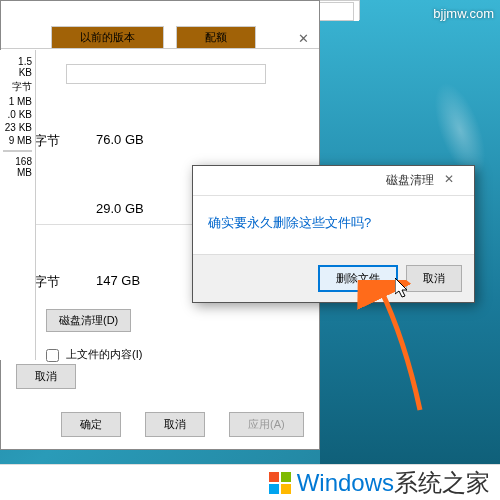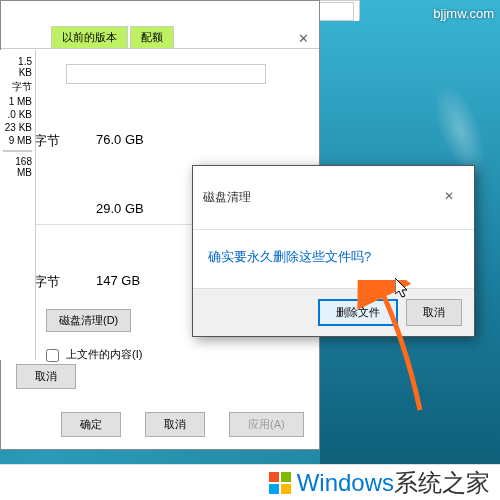--- a/index.html
+++ b/index.html
@@ -59,25 +59,25 @@
       border: 1px solid #888;
       z-index: 2;
     }
     .tabs {
       display: flex;
       border-bottom: 1px solid #ccc;
       margin-top: 25px;
       padding-left: 50px;
     }
     .tab {
-      padding: 3px 10px;
-      background: #bef264;
+      padding: 3px 28px;
+      background: #a16207;
       border: 1px solid #ccc;
       border-bottom: none;
-      margin-right: 2px;
+      margin-right: 12px;
       font-size: 11px;
     }
     .close-x {
       position: absolute;
       top: 30px; right: 10px;
       font-size: 13px; color: #666;
     }
     
     .content-area {
       padding: 10px 15px;
@@ -146,24 +146,24 @@
       top: 165px; left: 192px;
       width: 283px;
       background: #fff;
       border: 1px solid #555;
       box-shadow: 3px 3px 12px rgba(0,0,0,0.4);
       z-index: 10;
     }
     .dialog-title {
       background: #fff;
       color: #333;
-      padding: 23px 10px;
+      padding: 6px 10px;
       font-size: 12px;
       display: flex;
-      justify-content: space-between;
+      justify-content: flex-end;
       border-bottom: 1px solid #e0e0e0;
     }
     .dialog-close {
       width: 30px; text-align: center;
       cursor: pointer;
       color: #666;
     }
     .dialog-body {
       padding: 18px 15px 22px;
       color: #0066cc;

